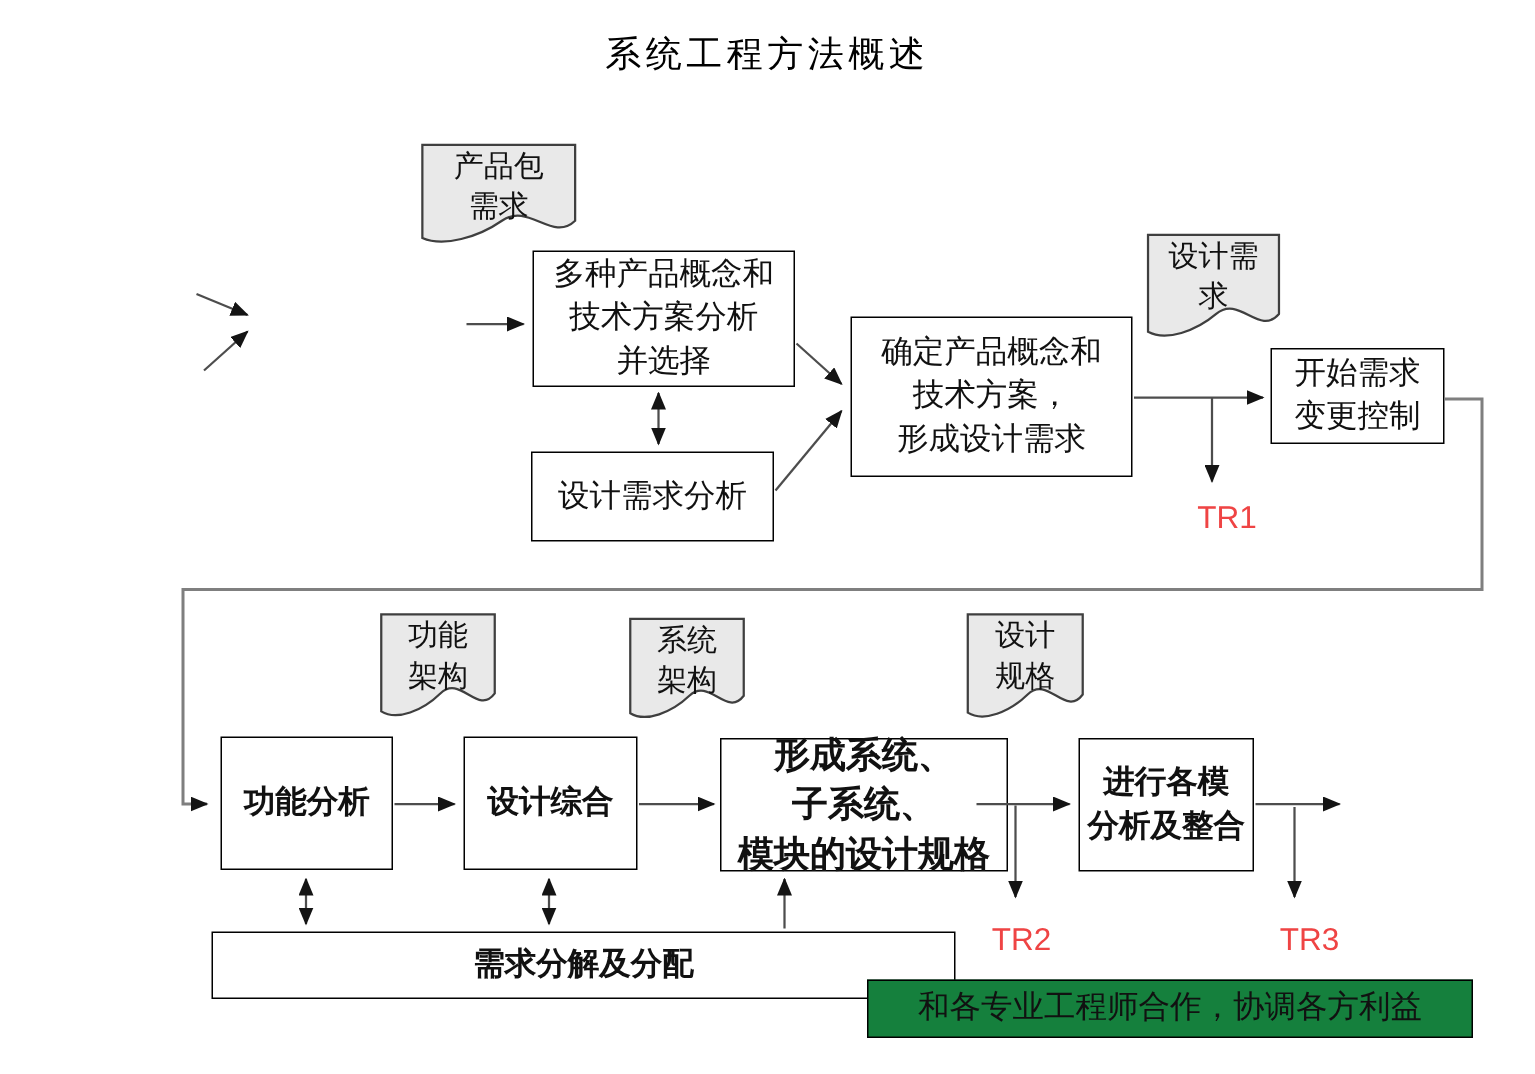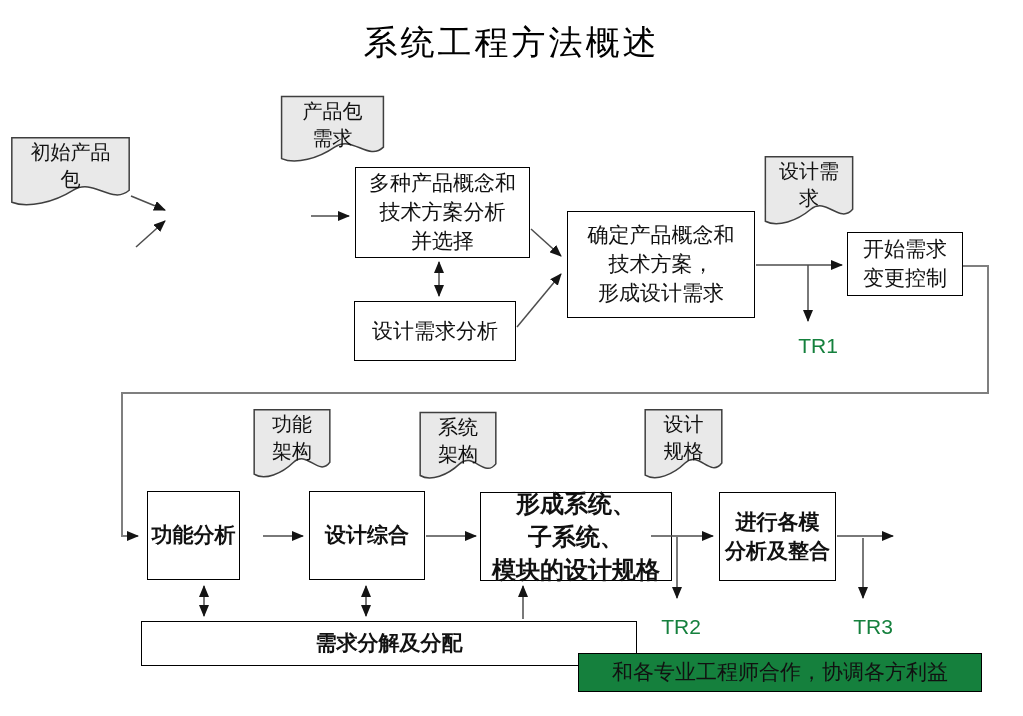--- a/index.html
+++ b/index.html
@@ -2,57 +2,50 @@
 <html><head>
 <meta charset="utf-8">
 <style>
   html,body{margin:0;padding:0;background:#fff;}
   #stage{
     position:relative;width:1023px;height:716px;background:#ffffff;
     font-family:"Liberation Sans",sans-serif;color:#111;overflow:hidden;
   }
   .title{
     position:absolute;left:0;right:0;top:20px;text-align:center;
-    font-size:34px;letter-spacing:3px;color:#000;font-weight:500;
+    font-size:24px;letter-spacing:3px;color:#000;font-weight:500;
   }
   .box{
     position:absolute;background:#ffffff;border:1.6px solid #000;
     display:flex;align-items:center;justify-content:center;text-align:center;
     font-size:21px;line-height:1.38;white-space:pre-line;box-sizing:border-box;
   }
   .bold{font-weight:bold;}
   .gray{background:#15803d;border-width:1.8px;}
   .doc{position:absolute;}
   .doc svg{position:absolute;left:0;top:0;width:100%;height:100%;overflow:visible;}
   .doc path{fill:#e9e9e9;stroke:#3f3f3f;stroke-width:1.5;vector-effect:non-scaling-stroke;}
   .doc-label{
     position:relative;text-align:center;padding-top:3px;font-size:20px;
     line-height:1.33;white-space:pre-line;
   }
   .tr-label{
-    position:absolute;width:46px;text-align:center;font-size:21px;color:#15803d;
+    position:absolute;width:46px;text-align:center;font-size:21px;color:#ef4444;
   }
   #wires{position:absolute;left:0;top:0;width:1023px;height:716px;pointer-events:none;}
   #wires line, #wires polyline{stroke:#4d4d4d;stroke-width:1.5;fill:none;}
   #wires polyline.elbow{stroke:#7f7f7f;stroke-width:2;}
 </style>
 </head>
 <body>
 
 <div id="stage">
 
   <div class="title">系统工程方法概述</div>
 
-  <div class="doc" style="left:10px;top:136px;width:121px;height:76px">
-    <svg viewBox="0 0 100 70" preserveAspectRatio="none">
-      <path d="M1.5,1.5 L98.5,1.5 L98.5,50 C84,64 69,38 52,50 C37,60.5 15,67 1.5,61 Z"></path>
-      </svg>
-    <div class="doc-label">初始产品
-包</div>
-  </div>
 
 
   <div class="doc" style="left:280px;top:95px;width:105px;height:73px">
     <svg viewBox="0 0 100 70" preserveAspectRatio="none">
       <path d="M1.5,1.5 L98.5,1.5 L98.5,50 C84,64 69,38 52,50 C37,60.5 15,67 1.5,61 Z"></path>
       </svg>
     <div class="doc-label">产品包
 需求</div>
   </div>
 
@@ -95,21 +88,21 @@
 
   <div class="box" style="left:354px;top:301px;width:162px;height:60px">设计需求分析</div>
 
   <div class="box" style="left:567px;top:211px;width:188px;height:107px">确定产品概念和
 技术方案，
 形成设计需求</div>
 
   <div class="box" style="left:847px;top:232px;width:116px;height:64px">开始需求
 变更控制</div>
 
-  <div class="box bold" style="left:147px;top:491px;width:93px;height:89px">功能分析</div>
+  <div class="box bold" style="left:147px;top:491px;width:115px;height:89px">功能分析</div>
 
   <div class="box bold" style="left:309px;top:491px;width:116px;height:89px">设计综合</div>
 
   <div class="box bold" style="left:480px;top:492px;width:192px;height:89px;font-size:24px">形成系统、
 子系统、
 模块的设计规格</div>
 
   <div class="box bold" style="left:719px;top:492px;width:117px;height:89px">进行各模
 分析及整合</div>
 

